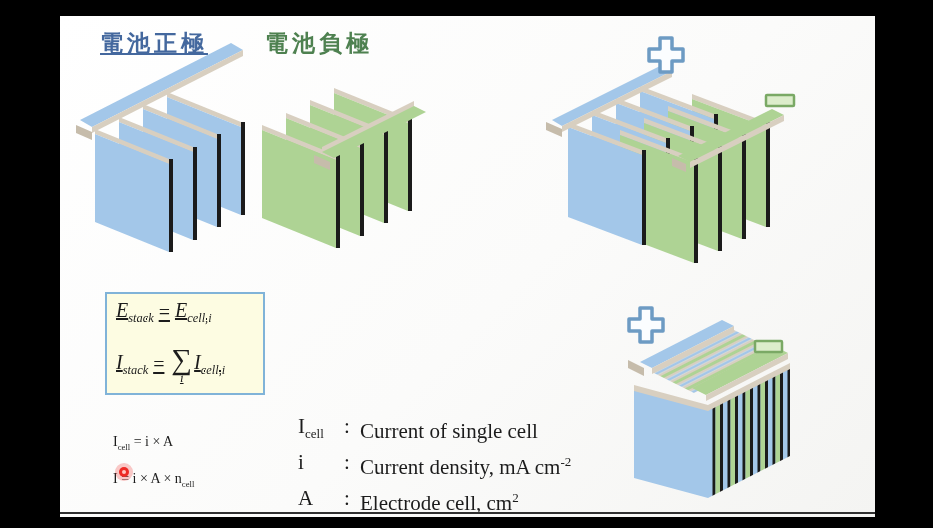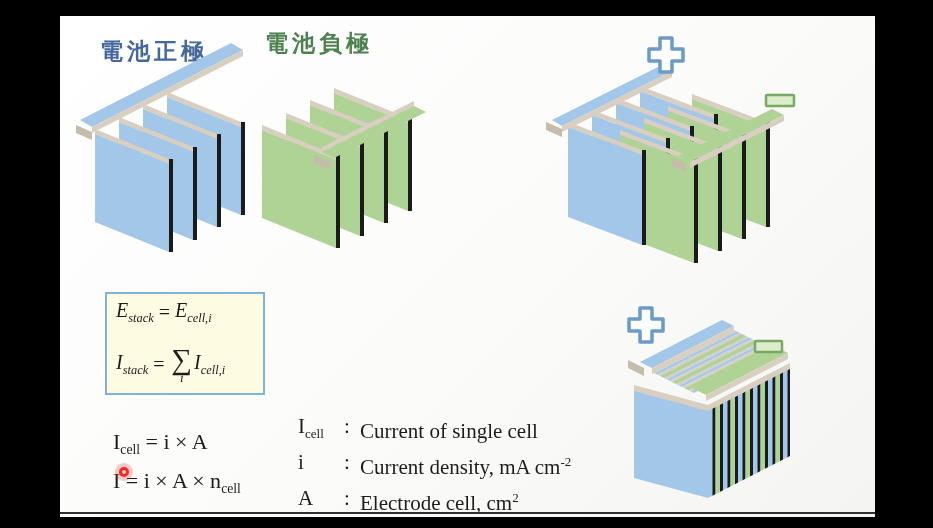--- a/index.html
+++ b/index.html
@@ -5,43 +5,43 @@
   html,body{margin:0;padding:0;background:#000;}
   .frame{position:relative;width:933px;height:528px;background:var(--frame_bg,#000);overflow:hidden;
          font-family:"Liberation Serif",serif;}
   .slide{position:absolute;left:60px;top:16px;width:815px;height:501px;overflow:hidden;
          background:linear-gradient(135deg,#ffffff 0%,#fbfbfa 55%,#f4f4f2 100%);}
   .cjk-label{position:absolute;font-size:23px;font-weight:bold;letter-spacing:4px;white-space:nowrap;}
   .eq-box{position:absolute;left:45px;top:276px;width:138px;height:89px;
           background:var(--eqbox_bg);border:2px solid var(--eqbox_border);
           padding:5px 9px;color:var(--text_dark);}
   .math{font-style:italic;}
-  .eq-line{font-size:20px;display:flex;align-items:center;white-space:nowrap;}
+  .eq-line{font-size:20px;display:flex;align-items:center;white-space:nowrap;text-decoration:underline;}
   .eq-line + .eq-line{margin-top:20px;}
   sub{font-size:62%;}
   sup{font-size:62%;}
   .sigma-wrap{display:inline-flex;flex-direction:column;align-items:center;line-height:.9;margin:0 2px;}
   .sigma{font-size:29px;font-style:normal;}
   .sigma-sub{font-size:13px;font-style:italic;}
-  .formulas{position:absolute;left:53px;top:410px;font-size:22px;color:var(--text_dark);
+  .formulas{position:absolute;left:53px;top:410px;font-size:14px;color:var(--text_dark);
             line-height:31px;white-space:nowrap;}
   .defs{position:absolute;left:226px;top:396px;font-size:21px;color:var(--text_dark);white-space:nowrap;margin-left:12px;}
   .def-row{display:flex;line-height:28px;}
   .def-sym{display:inline-block;width:46px;}
   .def-colon{display:inline-block;width:16px;}
   .divider{position:absolute;left:0;top:496px;width:815px;height:2px;background:var(--divider);}
   .overlay{position:absolute;left:0;top:0;width:933px;height:528px;pointer-events:none;}
 </style>
 </head>
 <body>
 
 <div class="frame">
   <div class="slide">
 
-    <div class="cjk-label" style="left:40px;top:20px;color:var(--label_blue);">電池正極</div>
+    <div class="cjk-label" style="left:40px;top:12px;color:var(--label_blue);text-decoration:underline;">電池正極</div>
 
     <div class="cjk-label" style="left:197px;top:12px;color:var(--label_green);margin-left:8px;">電池負極</div>
 
     <div class="eq-box">
       <div class="eq-line">
         <span class="math"><span>E</span><sub>stack</sub></span>
         <span style="margin:0 5px;">=</span>
         <span class="math"><span>E</span><sub>cell,i</sub></span>
       </div>
       <div class="eq-line">

